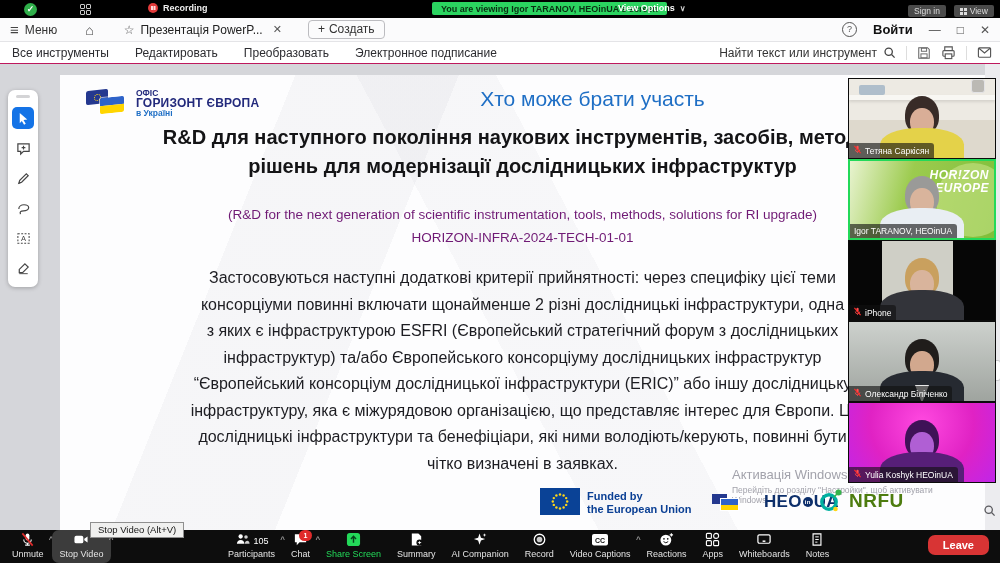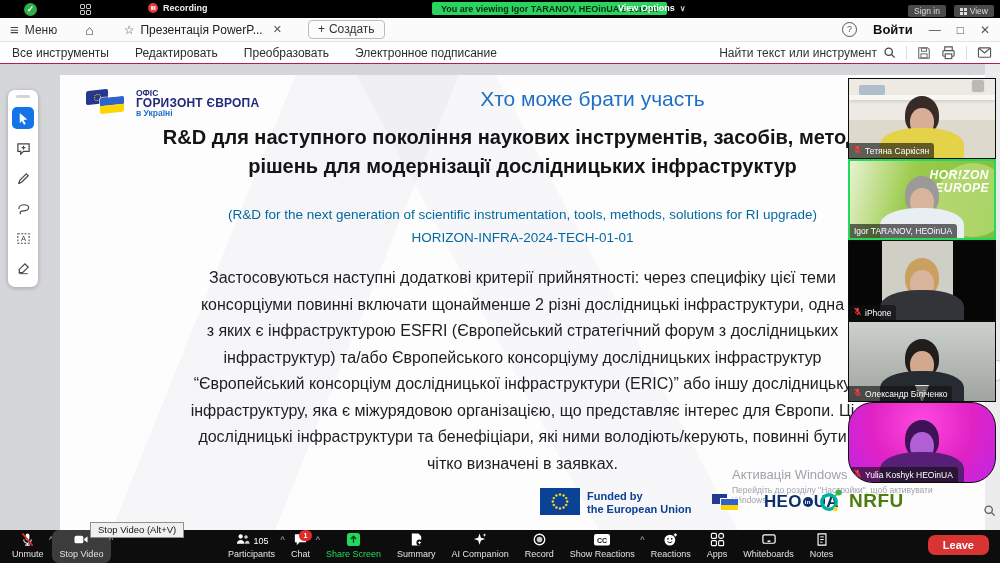--- a/index.html
+++ b/index.html
@@ -67,21 +67,21 @@
   .org-flags .f-ua{position:absolute;left:14px;top:9px;width:24px;height:16px;transform:skewY(-6deg);border-radius:2px;overflow:hidden;box-shadow:0 0 0 1px rgba(255,255,255,.6);}
   .org-flags .f-ua:before{content:"";display:block;height:50%;background:#2e63c9;}
   .org-flags .f-ua:after{content:"";display:block;height:50%;background:#ffd500;}
   .org-text{line-height:10px;}
   .org-text .l1{font-size:8.5px;font-weight:bold;color:#232a7c;}
   .org-text .l2{font-size:12px;font-weight:bold;color:#232a7c;letter-spacing:.2px;}
   .org-text .l3{font-size:8.5px;font-weight:bold;color:#1f6fc5;}
 
   .slide-title{position:absolute;left:150px;right:10px;top:12px;text-align:center;font-size:21px;color:#1f6fc5;}
   .heading{position:absolute;left:15px;right:15px;top:48px;text-align:center;font-weight:bold;font-size:20px;color:#141416;line-height:29px;}
-  .subtitle{position:absolute;left:10px;right:10px;top:128px;text-align:center;font-size:13.5px;color:#0369a1;line-height:23px;}
+  .subtitle{position:absolute;left:10px;right:10px;top:128px;text-align:center;font-size:13.5px;color:#701a75;line-height:23px;}
   .bodytxt{position:absolute;left:8px;right:8px;top:190px;text-align:center;font-size:16px;color:#1d1d22;line-height:26.5px;}
 
   .watermark{position:absolute;left:672px;top:392px;color:#a2a2ab;z-index:2;}
   .watermark .w1{font-size:13px;}
   .watermark .w2{font-size:8.5px;width:230px;margin-top:3px;line-height:10px;}
 
   .logos{position:absolute;left:0;right:0;bottom:4px;height:40px;z-index:3;}
   .eu-flag{position:absolute;left:480px;top:2px;}
   .funded{position:absolute;left:527px;top:4px;font-size:11px;font-weight:bold;color:#0a3f94;line-height:13px;}
   .heu{position:absolute;left:652px;top:6px;display:flex;align-items:center;gap:22px;}
@@ -443,21 +443,21 @@
         </div>
         <div class="nlabel">
           <span><svg width="9" height="9" viewBox="0 0 16 16">
               <rect x="6" y="1.5" width="4" height="7.5" rx="2" fill="#ff5050"></rect>
               <path d="M4 8a4 4 0 0 0 8 0M8 12v2" stroke="#ff5050" stroke-width="1.4" fill="none"></path>
               <line x1="2.5" y1="1.5" x2="13.5" y2="14.5" stroke="#ff2a2a" stroke-width="2"></line>
             </svg></span>
           <span>Олександр Біліченко</span>
         </div>
       </div>
-      <div class="tile" style="background: radial-gradient(circle at 50% 25%, rgb(255, 73, 224) 0%, rgb(224, 34, 196) 55%, rgb(192, 38, 232) 100%); border-radius: 25px;">
+      <div class="tile" style="background: radial-gradient(circle at 50% 25%, rgb(255, 73, 224) 0%, rgb(224, 34, 196) 55%, rgb(192, 38, 232) 100%);">
         <div class="person">
           <div class="hair" style="background: rgb(63, 18, 87);"></div>
           <div class="face" style="background: rgb(176, 95, 212);"></div>
           <div class="torso" style="background: rgb(87, 31, 120);"></div>
         </div>
         <div class="nlabel">
           <span><svg width="9" height="9" viewBox="0 0 16 16">
               <rect x="6" y="1.5" width="4" height="7.5" rx="2" fill="#ff5050"></rect>
               <path d="M4 8a4 4 0 0 0 8 0M8 12v2" stroke="#ff5050" stroke-width="1.4" fill="none"></path>
               <line x1="2.5" y1="1.5" x2="13.5" y2="14.5" stroke="#ff2a2a" stroke-width="2"></line>
@@ -554,21 +554,21 @@
           </div>
           <div class="lbl">Record</div>
         </div>
         <div class="zitem">
           <div class="iconrow">
             <span><svg width="18" height="14" viewBox="0 0 18 14">
                 <rect x="1" y="1" width="16" height="11.5" rx="2" fill="#fff"></rect>
                 <text x="9" y="9.8" font-size="7" font-weight="bold" text-anchor="middle" fill="#0d0d0d" font-family="sans-serif">CC</text>
               </svg></span>
           </div>
-          <div class="lbl">Show Reactions</div>
+          <div class="lbl">Video Captions</div>
           <span class="chev">^</span>
         </div>
         <div class="zitem">
           <div class="iconrow">
             <span><svg width="15" height="15" viewBox="0 0 16 16">
                 <circle cx="7.3" cy="8.6" r="5.8" fill="#fff"></circle>
                 <circle cx="5.3" cy="7.3" r=".9" fill="#111"></circle>
                 <circle cx="9.3" cy="7.3" r=".9" fill="#111"></circle>
                 <path d="M4.8 10.2a3.4 3.4 0 0 0 5 0" stroke="#111" fill="none" stroke-width="1"></path>
                 <path d="M13.2 1.2v3.6M11.4 3h3.6" stroke="#fff" stroke-width="1.2"></path>

